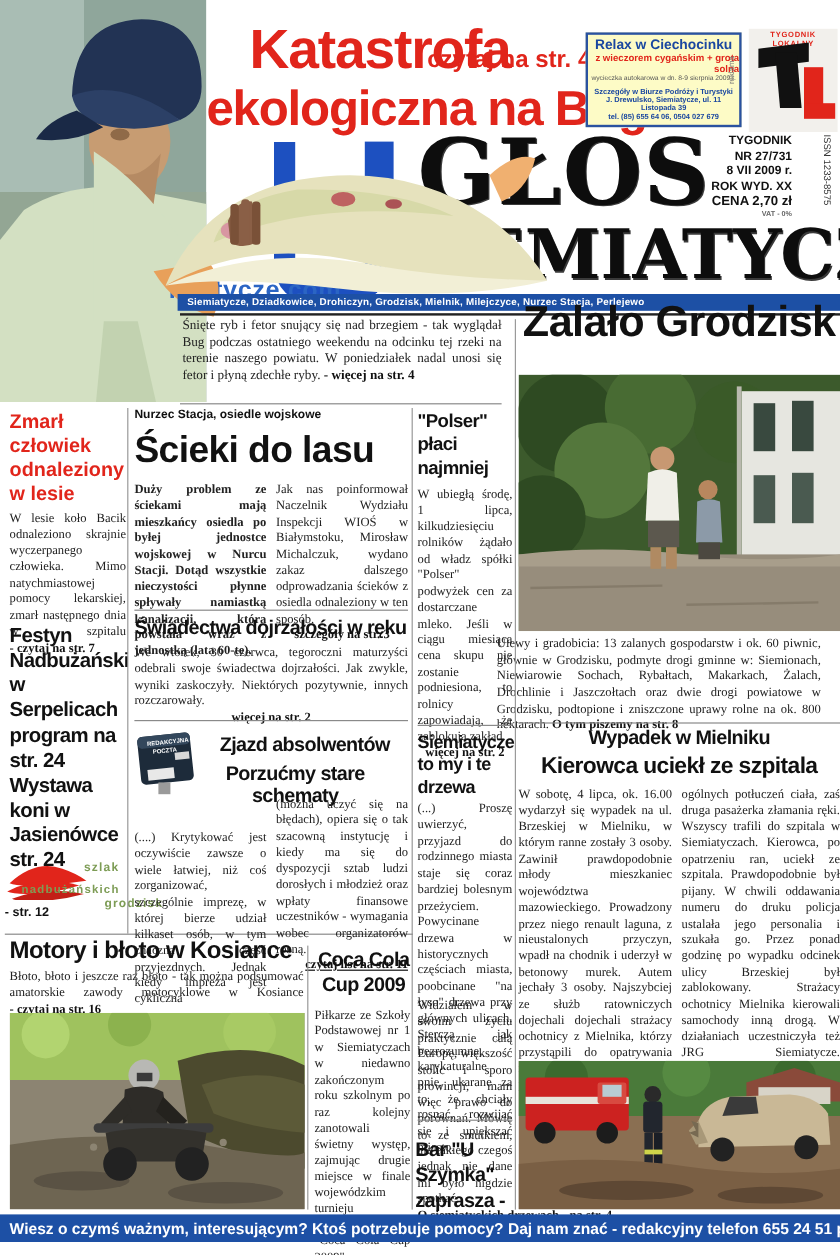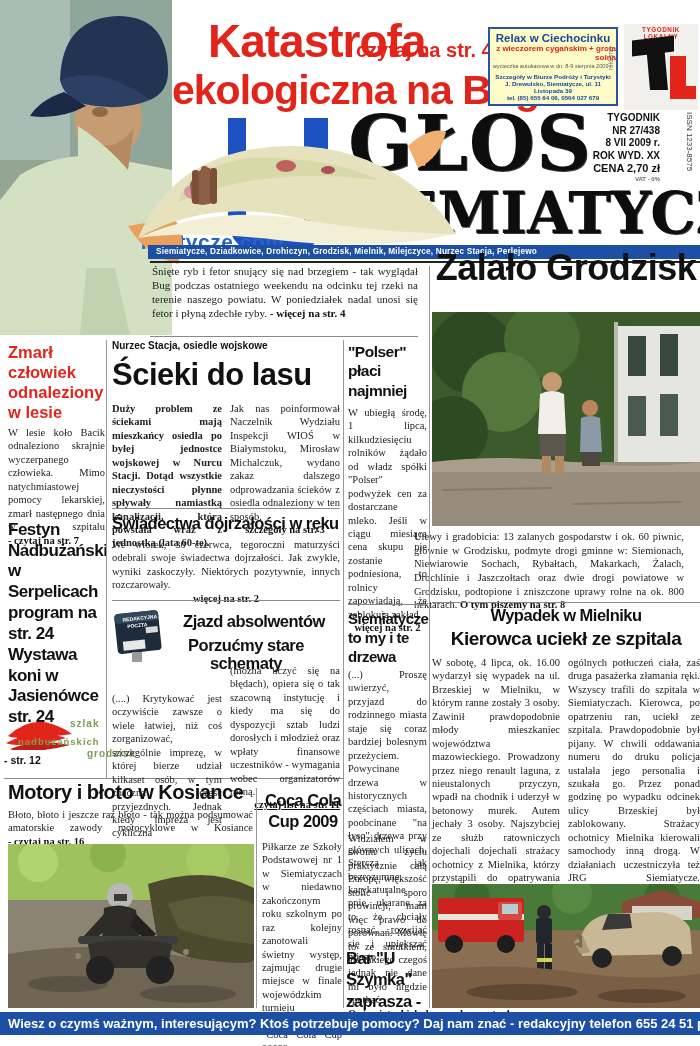--- a/index.html
+++ b/index.html
@@ -73,21 +73,21 @@
   </div>
 
   <div class="abs" style="left:228px;top:118px;width:60px;height:118px;border:18px solid #1d50c0;border-top:none;border-radius:0 0 34px 34px;"></div>
   <div class="abs" style="left:304px;top:118px;width:24px;height:118px;background:#1d50c0;"></div>
 
   <div class="abs masthead-title" style="left:348px;top:106px;font-size:76px;">GŁOS</div>
   <div class="abs masthead-title" style="left:326px;top:184px;font-size:57px;letter-spacing:0;">SIEMIATYCZ</div>
 
   <div class="abs issue" style="left:572px;top:112px;width:88px;">
     <div>TYGODNIK</div>
-    <div>NR 27/438</div>
+    <div>NR 27/731</div>
     <div>8 VII 2009 r.</div>
     <div>ROK WYD. XX</div>
     <div style="font-size:11px;">CENA 2,70 zł</div>
     <div style="font-size:6px;color:#666;">VAT - 0%</div>
   </div>
   <div class="abs sans" style="left:694px;top:112px;font-size:8px;color:#333;transform:rotate(90deg);transform-origin:left top;white-space:nowrap;">ISSN 1233-8575</div>
 
   <div class="abs sans" style="left:110px;top:230px;font-size:21px;font-weight:bold;color:#2b65c4;letter-spacing:0.5px;">siemiatycze.com</div>
 
   <div class="abs" style="left:78px;top:106px;width:380px;height:162px;pointer-events:none;">

